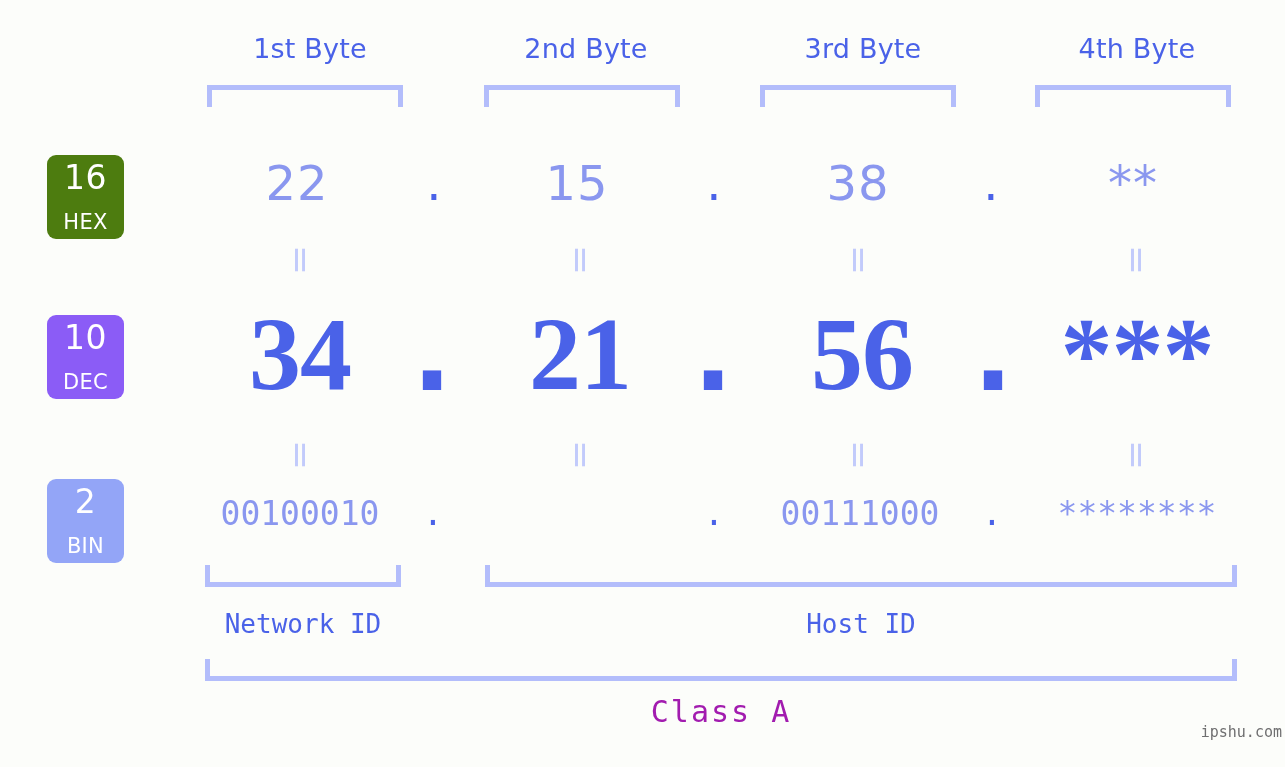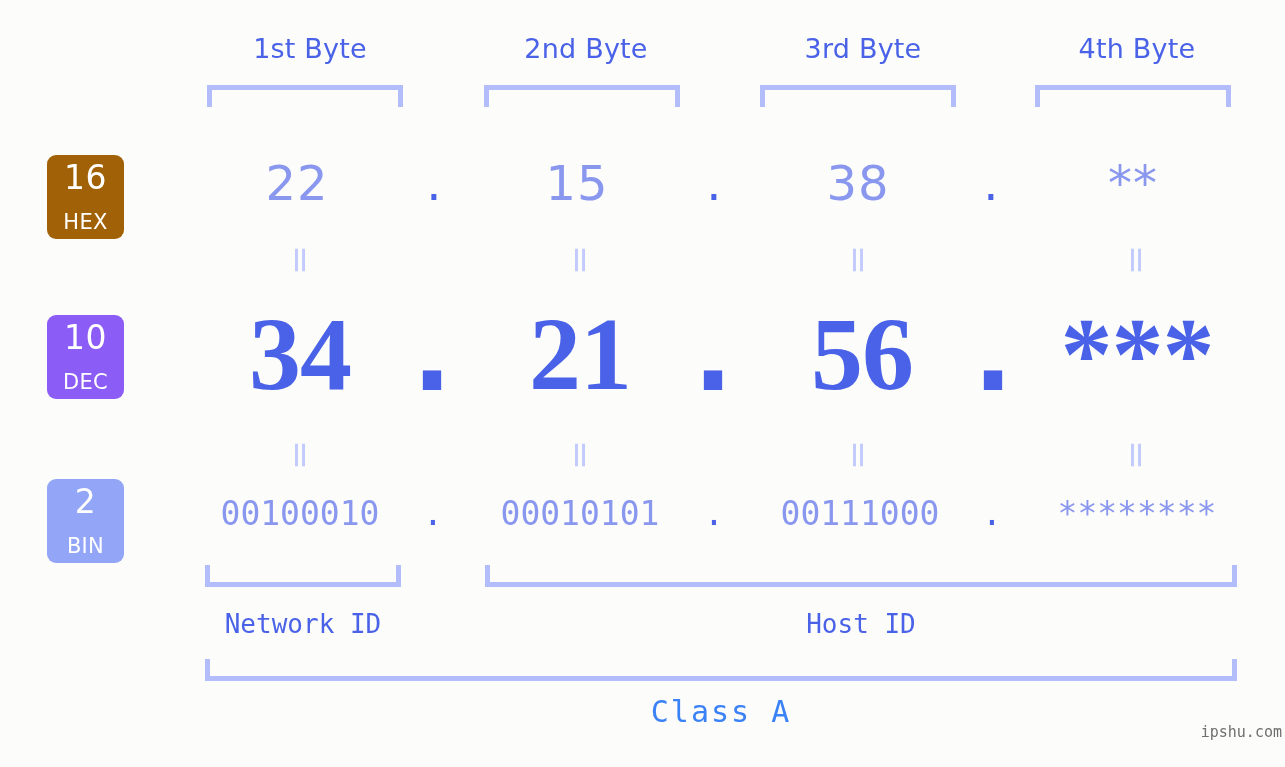--- a/index.html
+++ b/index.html
@@ -69,21 +69,21 @@
     font-size: 33px;
     font-weight: 400;
     letter-spacing: 0.5px;
   }
   .badge .nm {
     font-size: 21px;
     font-weight: 400;
     margin-top: 18px;
     letter-spacing: 0.3px;
   }
-  #badge-hex { top: 155px; height: 84px; background: #a16207; }
+  #badge-hex { top: 155px; height: 84px; background: #4d7c0f; }
   #badge-dec { top: 315px; height: 84px; background: #8b5cf6; }
   #badge-bin { top: 479px; height: 84px; background: #93a5f7; }
 
   
   .cell {
     position: absolute;
     text-align: center;
     white-space: nowrap;
   }
 
@@ -166,21 +166,21 @@
   }
 
   
   #class-label {
     position: absolute;
     top: 694px;
     left: 205px;
     width: 1032px;
     text-align: center;
     font-size: 30px;
-    color: #3b82f6;
+    color: #a21caf;
     font-family: "DejaVu Sans Mono", monospace;
     letter-spacing: 2px;
     white-space: nowrap;
   }
 
   
   #watermark {
     position: absolute;
     right: 12px;
     bottom: 26px;
@@ -238,21 +238,20 @@
   <div class="cell dec-dot" style="left:973px">.</div>
   <div class="cell dec-val" style="left:1007px">***</div>
 
   <div class="eq" style="left:281px; top:437px">=</div>
   <div class="eq" style="left:561px; top:437px">=</div>
   <div class="eq" style="left:839px; top:437px">=</div>
   <div class="eq" style="left:1117px; top:437px">=</div>
 
   <div class="cell bin-val" style="left:170px">00100010</div>
   <div class="cell bin-dot" style="left:413px">.</div>
-  <div class="cell bin-val" style="left:450px">00010101</div>
   <div class="cell bin-dot" style="left:694px">.</div>
   <div class="cell bin-val" style="left:730px">00111000</div>
   <div class="cell bin-dot" style="left:972px">.</div>
   <div class="cell bin-val" style="left:1007px">********</div>
 
   <div class="bracket bracket-up" style="left:205px; top:565px; width:196px"></div>
   <div class="bracket bracket-up" style="left:485px; top:565px; width:752px"></div>
 
   <div class="id-label" style="left:205px; width:196px">Network ID</div>
   <div class="id-label" style="left:485px; width:752px">Host ID</div>

